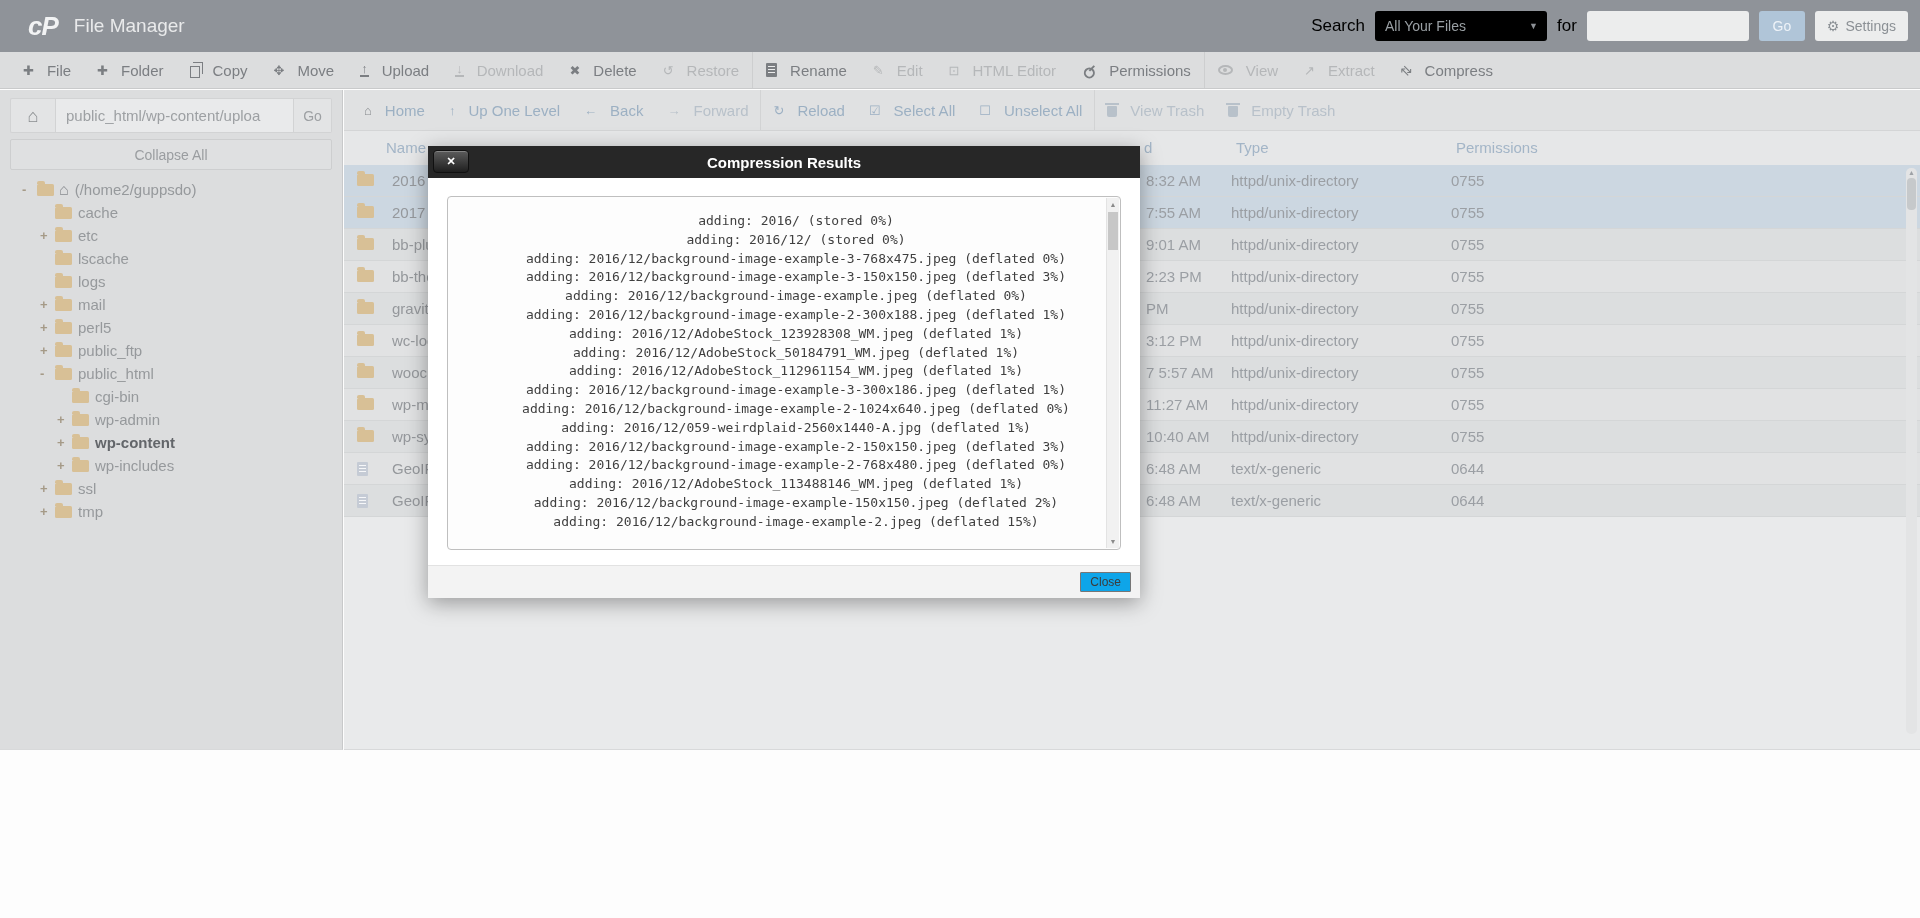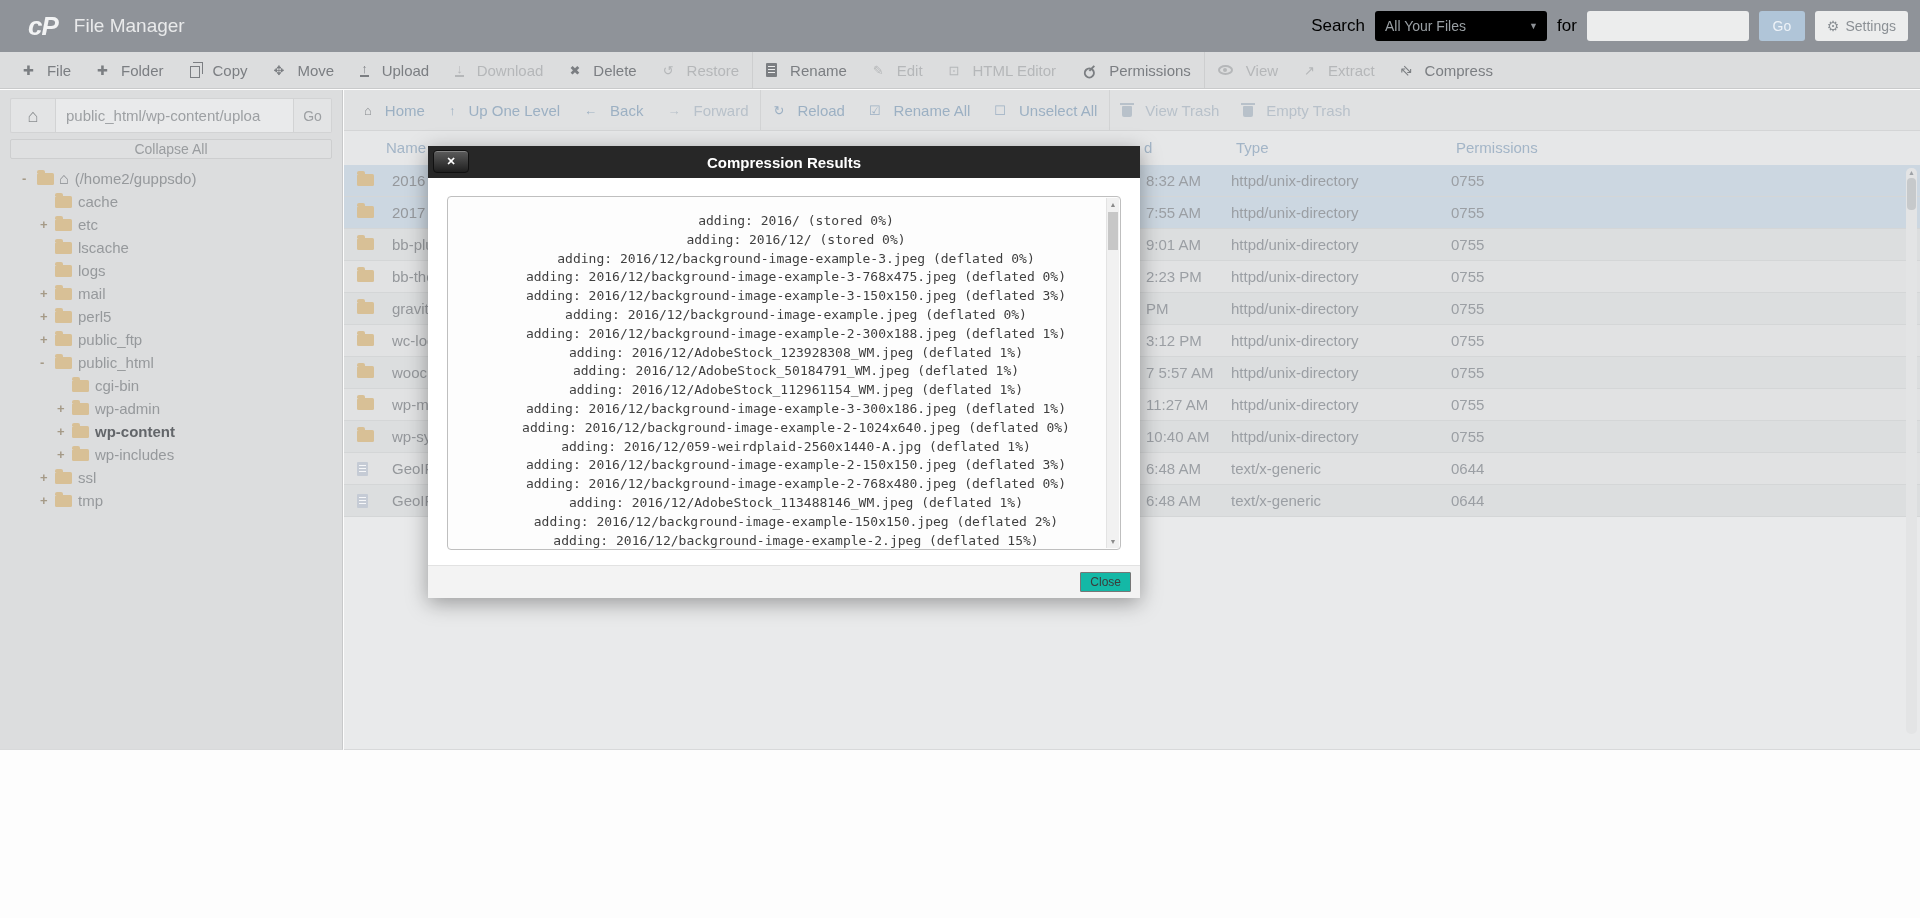--- a/index.html
+++ b/index.html
@@ -36,21 +36,21 @@
   
   .sidebar { position:absolute; top:90px; left:0; width:343px; height:660px; background:#dcddde;
              border-right:1px solid #c8c9ca; border-bottom:1px solid #d8d9da; }
   .path-row { display:flex; margin:8px 10px 0 10px; height:35px; }
   .home-btn { width:45px; background:#e3e4e5; border:1px solid #d2d3d4; border-right:none; color:#8a8d90;
               font-size:18px; display:flex; align-items:center; justify-content:center; border-radius:2px 0 0 2px; cursor:pointer; }
   .path-input { flex:1; min-width:0; background:#e9eaeb; border:1px solid #d2d3d4; color:#9da0a3;
                 font-size:15px; padding:0 10px; outline:none; }
   .pgo-btn { width:38px; background:#e3e4e5; border:1px solid #d2d3d4; border-left:none; color:#9da0a3;
              font-size:14px; display:flex; align-items:center; justify-content:center; border-radius:0 2px 2px 0; cursor:pointer; }
-  .collapse-btn { margin:6px 10px 0 10px; height:20px; background:#dfe0e1; border:1px solid #cdcecf;
+  .collapse-btn { margin:6px 10px 0 10px; height:31px; background:#dfe0e1; border:1px solid #cdcecf;
                   border-radius:2px; color:#9a9da0; font-size:14px; display:flex; align-items:center;
                   justify-content:center; cursor:pointer; }
   .tree { margin-top:8px; font-size:15px; color:#96999c; }
   .tree-row { display:flex; align-items:center; height:23px; cursor:pointer; }
   .tree-row.lv0 { padding-left:22px; } .tree-row.lv1 { padding-left:40px; } .tree-row.lv2 { padding-left:57px; }
   .exp { width:15px; font-size:13px; font-weight:bold; color:#a59a87; flex:none; }
   .ic-slot { display:flex; align-items:center; gap:5px; margin-right:6px; }
   .tree-row .lbl { white-space:nowrap; }
   .tree-row.bold .lbl { font-weight:bold; color:#63666a; }
 
@@ -123,21 +123,21 @@
   .pre-lines { padding:15px 0 0 24px; font-family:"DejaVu Sans Mono",monospace; font-size:13px;
                line-height:18.8px; color:#3f3f3f;text-align:center; }
   .ln { white-space:pre; }
   .pre-rail { position:absolute; top:1px; right:1px; bottom:1px; width:13px; background:#f1f1f1; border-left:1px solid #e3e3e3; }
   .rail-btn { position:absolute; left:0; width:12px; height:13px; color:#8a8a8a; font-size:7px;
               display:flex; align-items:center; justify-content:center; cursor:pointer; }
   .rail-up { top:0; } .rail-down { bottom:0; }
   .rail-thumb { position:absolute; top:14px; left:1px; width:10px; height:38px; background:#c7c7c7; cursor:pointer; }
   .modal-footer { position:absolute; left:0; right:0; bottom:0; height:33px; background:#f3f3f3;
                   border-top:1px solid #e2e2e2; display:flex; align-items:center; justify-content:flex-end; padding-right:9px; }
-  .close-btn { height:20px; padding:0 9px; background:#14b8a6; border:1px solid #767676; border-radius:1px;
+  .close-btn { height:20px; padding:0 9px; background:#0ea5e9; border:1px solid #767676; border-radius:1px;
                font-size:12px; color:#3c3c3c; font-family:"Liberation Sans",sans-serif; cursor:pointer; }
 </style>
 </head>
 <body>
 
 <div class="page">
 
   <div class="app-header">
     <span class="logo">cP</span>
     <span class="app-title">File Manager</span>
@@ -401,21 +401,21 @@
         <div class="nav-item divider">
           <span class="ic-slot">
             <span class="ic ic-reload">↻</span>
           </span>
           <span class="lbl">Reload</span>
         </div>
         <div class="nav-item">
           <span class="ic-slot">
             <span class="ic ic-check-square">☑</span>
           </span>
-          <span class="lbl">Rename All</span>
+          <span class="lbl">Select All</span>
         </div>
         <div class="nav-item">
           <span class="ic-slot">
             <span class="ic ic-square">☐</span>
           </span>
           <span class="lbl">Unselect All</span>
         </div>
         <div class="nav-item disabled divider">
           <span class="ic-slot">
             <span class="ic ic-trash"></span>
@@ -547,21 +547,20 @@
     <div class="modal-header">
       <div class="x-btn">✕</div>
       <span class="modal-title">Compression Results</span>
     </div>
     <div class="modal-body">
       <div class="pre-box">
         <div class="pre-lines">
 
         <div class="ln">adding: 2016/ (stored 0%)</div>
             <div class="ln">adding: 2016/12/ (stored 0%)</div>
-            <div class="ln">adding: 2016/12/background-image-example-3.jpeg (deflated 0%)</div>
             <div class="ln">adding: 2016/12/background-image-example-3-768x475.jpeg (deflated 0%)</div>
             <div class="ln">adding: 2016/12/background-image-example-3-150x150.jpeg (deflated 3%)</div>
             <div class="ln">adding: 2016/12/background-image-example.jpeg (deflated 0%)</div>
             <div class="ln">adding: 2016/12/background-image-example-2-300x188.jpeg (deflated 1%)</div>
             <div class="ln">adding: 2016/12/AdobeStock_123928308_WM.jpeg (deflated 1%)</div>
             <div class="ln">adding: 2016/12/AdobeStock_50184791_WM.jpeg (deflated 1%)</div>
             <div class="ln">adding: 2016/12/AdobeStock_112961154_WM.jpeg (deflated 1%)</div>
             <div class="ln">adding: 2016/12/background-image-example-3-300x186.jpeg (deflated 1%)</div>
             <div class="ln">adding: 2016/12/background-image-example-2-1024x640.jpeg (deflated 0%)</div>
             <div class="ln">adding: 2016/12/059-weirdplaid-2560x1440-A.jpg (deflated 1%)</div>

